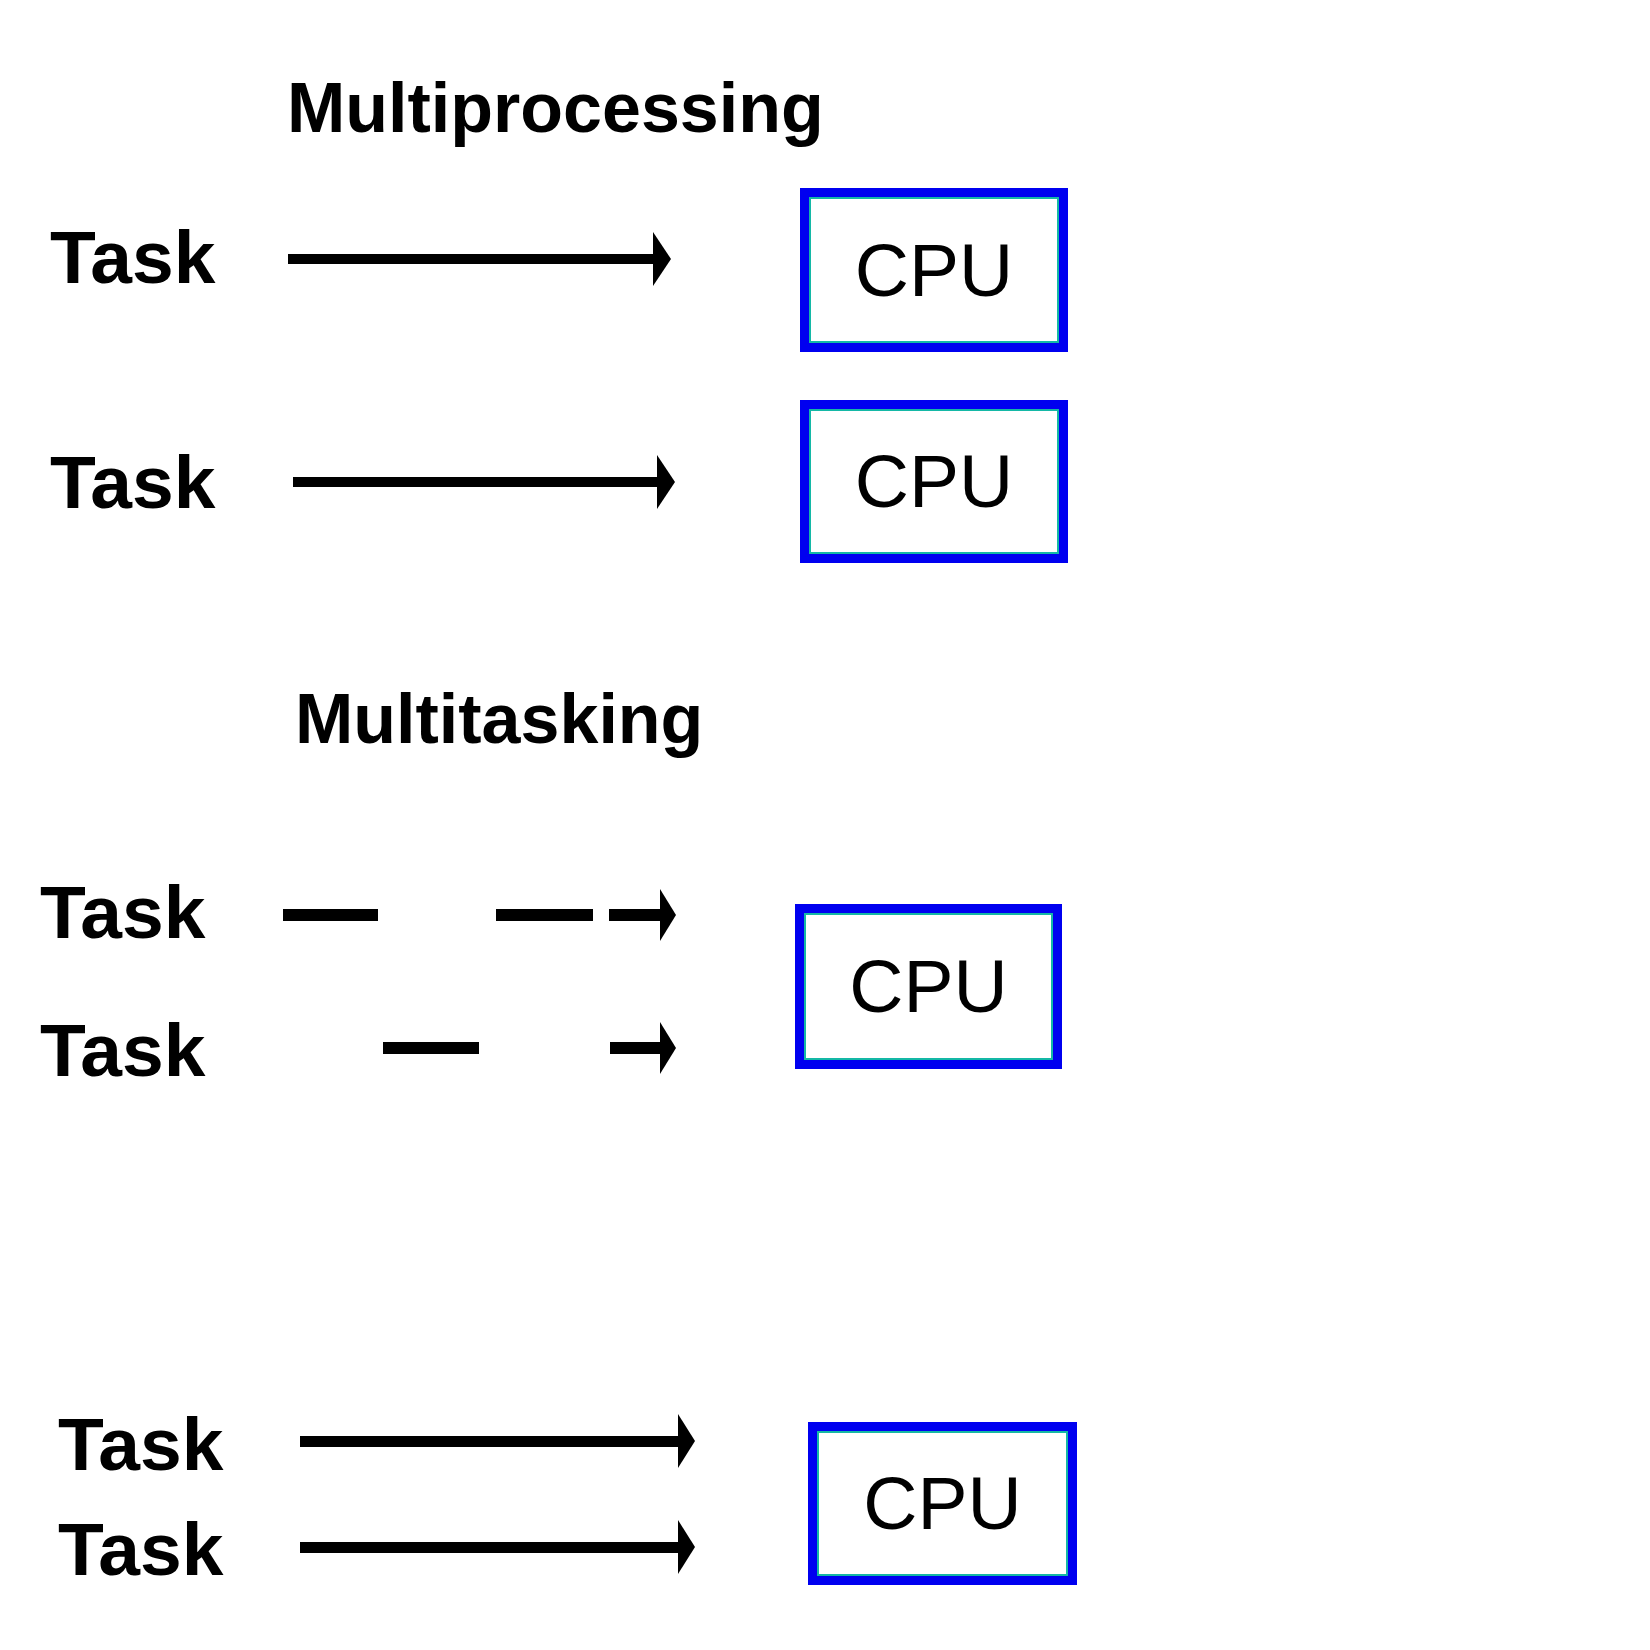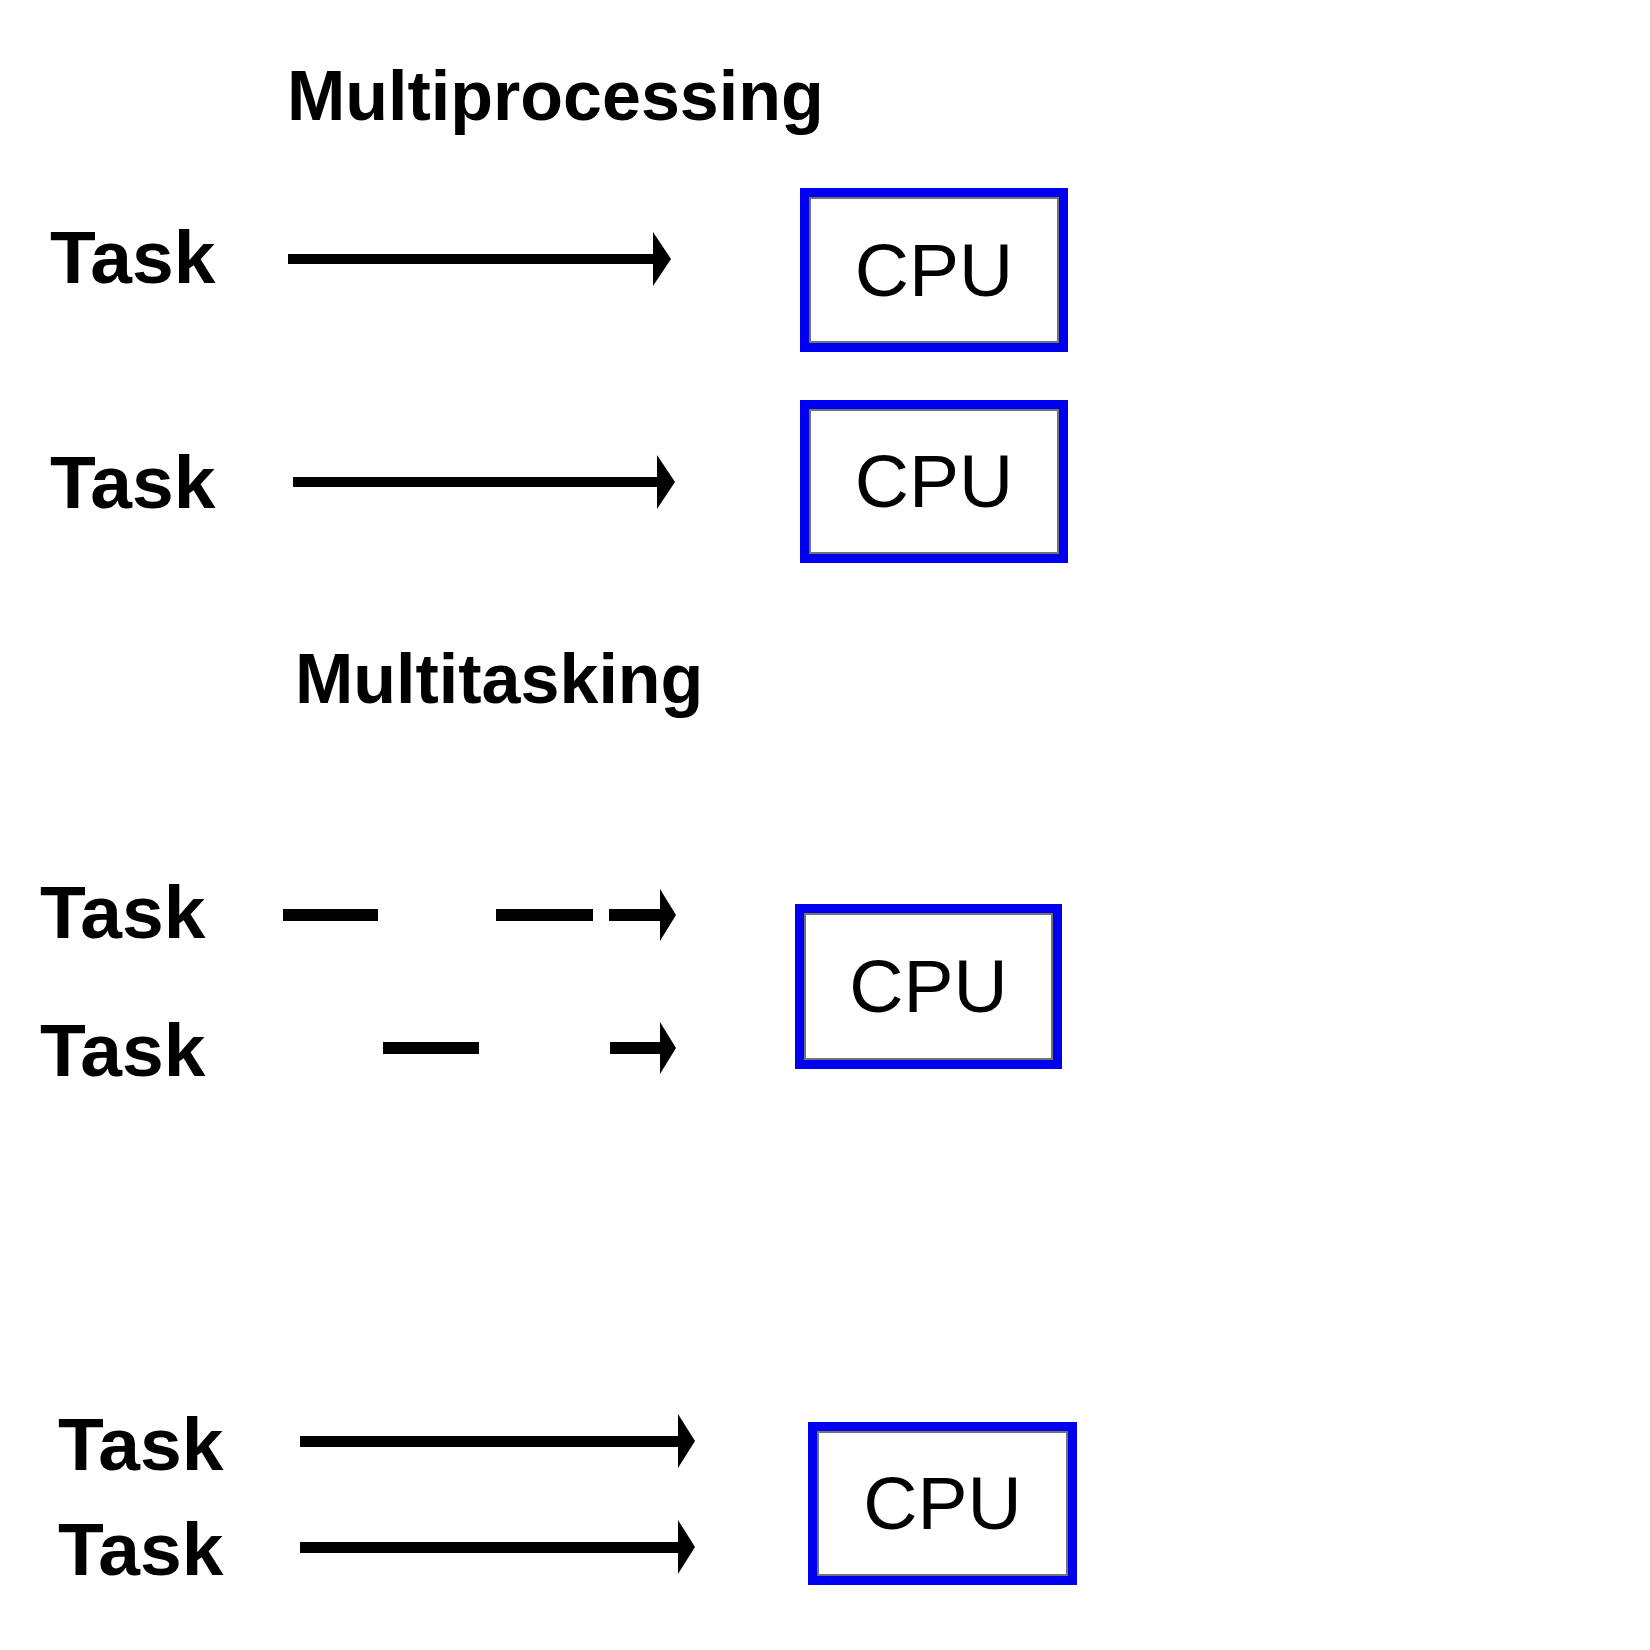--- a/index.html
+++ b/index.html
@@ -31,21 +31,21 @@
   }
   .cpu-box {
     box-sizing: border-box;
     border: 9px solid #0000f0;
     background: #ffffff;
   }
   .cpu-inner {
     box-sizing: border-box;
     width: 100%;
     height: 100%;
-    border: 2px solid #737373;
+    border: 2px solid #14b8a6;
     display: flex;
     align-items: center;
     justify-content: center;
   }
   .cpu-label {
     font-size: 75px;
     line-height: 1;
     white-space: nowrap;
   }
   .arrow { position: absolute; }
@@ -81,21 +81,21 @@
     position: absolute;
     height: 12px;
     background: #000000;
   }
 </style>
 </head>
 <body>
 
 <div id="canvas">
 
-  <div class="abs title" style="left:287px; top:61px;text-align:right;">Multiprocessing</div>
+  <div class="abs title" style="left:287px; top:73px;text-align:right;">Multiprocessing</div>
 
   <div class="abs task" style="left:50px; top:220px;">Task</div>
 
   <div class="arrow lg" style="left:288px; top:232px; width:383px;">
     <div class="shaft" style="width:365px;"></div>
     <div class="head" style="left:365px;"></div>
   </div>
 
   <div class="abs cpu-box" style="left:800px; top:188px; width:268px; height:164px;">
     <div class="cpu-inner">
@@ -109,21 +109,21 @@
     <div class="shaft" style="width:364px;"></div>
     <div class="head" style="left:364px;"></div>
   </div>
 
   <div class="abs cpu-box" style="left:800px; top:400px; width:268px; height:163px;">
     <div class="cpu-inner">
       <span class="cpu-label">CPU</span>
     </div>
   </div>
 
-  <div class="abs title" style="left:295px; top:644px;">Multitasking</div>
+  <div class="abs title" style="left:295px; top:684px;">Multitasking</div>
 
   <div class="abs task" style="left:40px; top:875px;">Task</div>
 
   <div class="dash" style="left:283px; top:909px; width:95px;"></div>
   <div class="dash" style="left:496px; top:909px; width:97px;"></div>
   <div class="arrow sm" style="left:609px; top:889px; width:67px;">
     <div class="shaft" style="width:51px;"></div>
     <div class="head" style="left:51px;"></div>
   </div>
 

